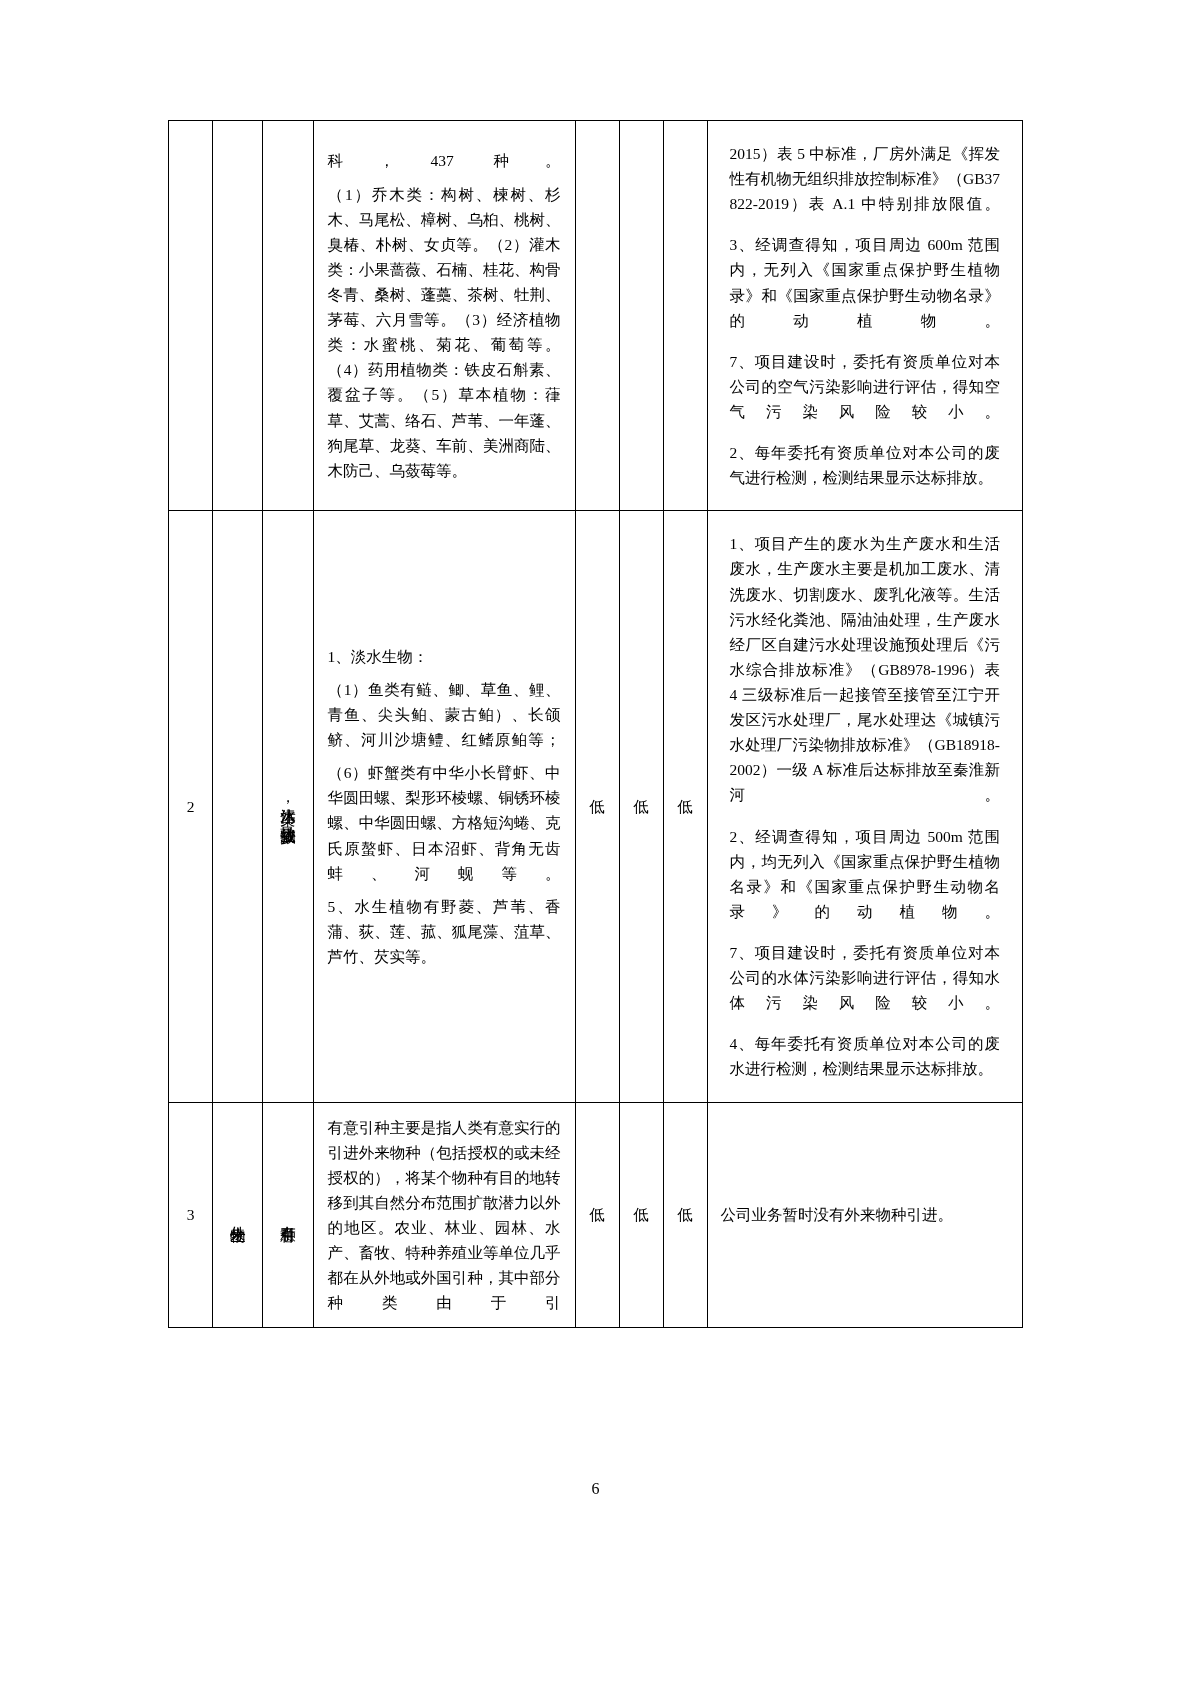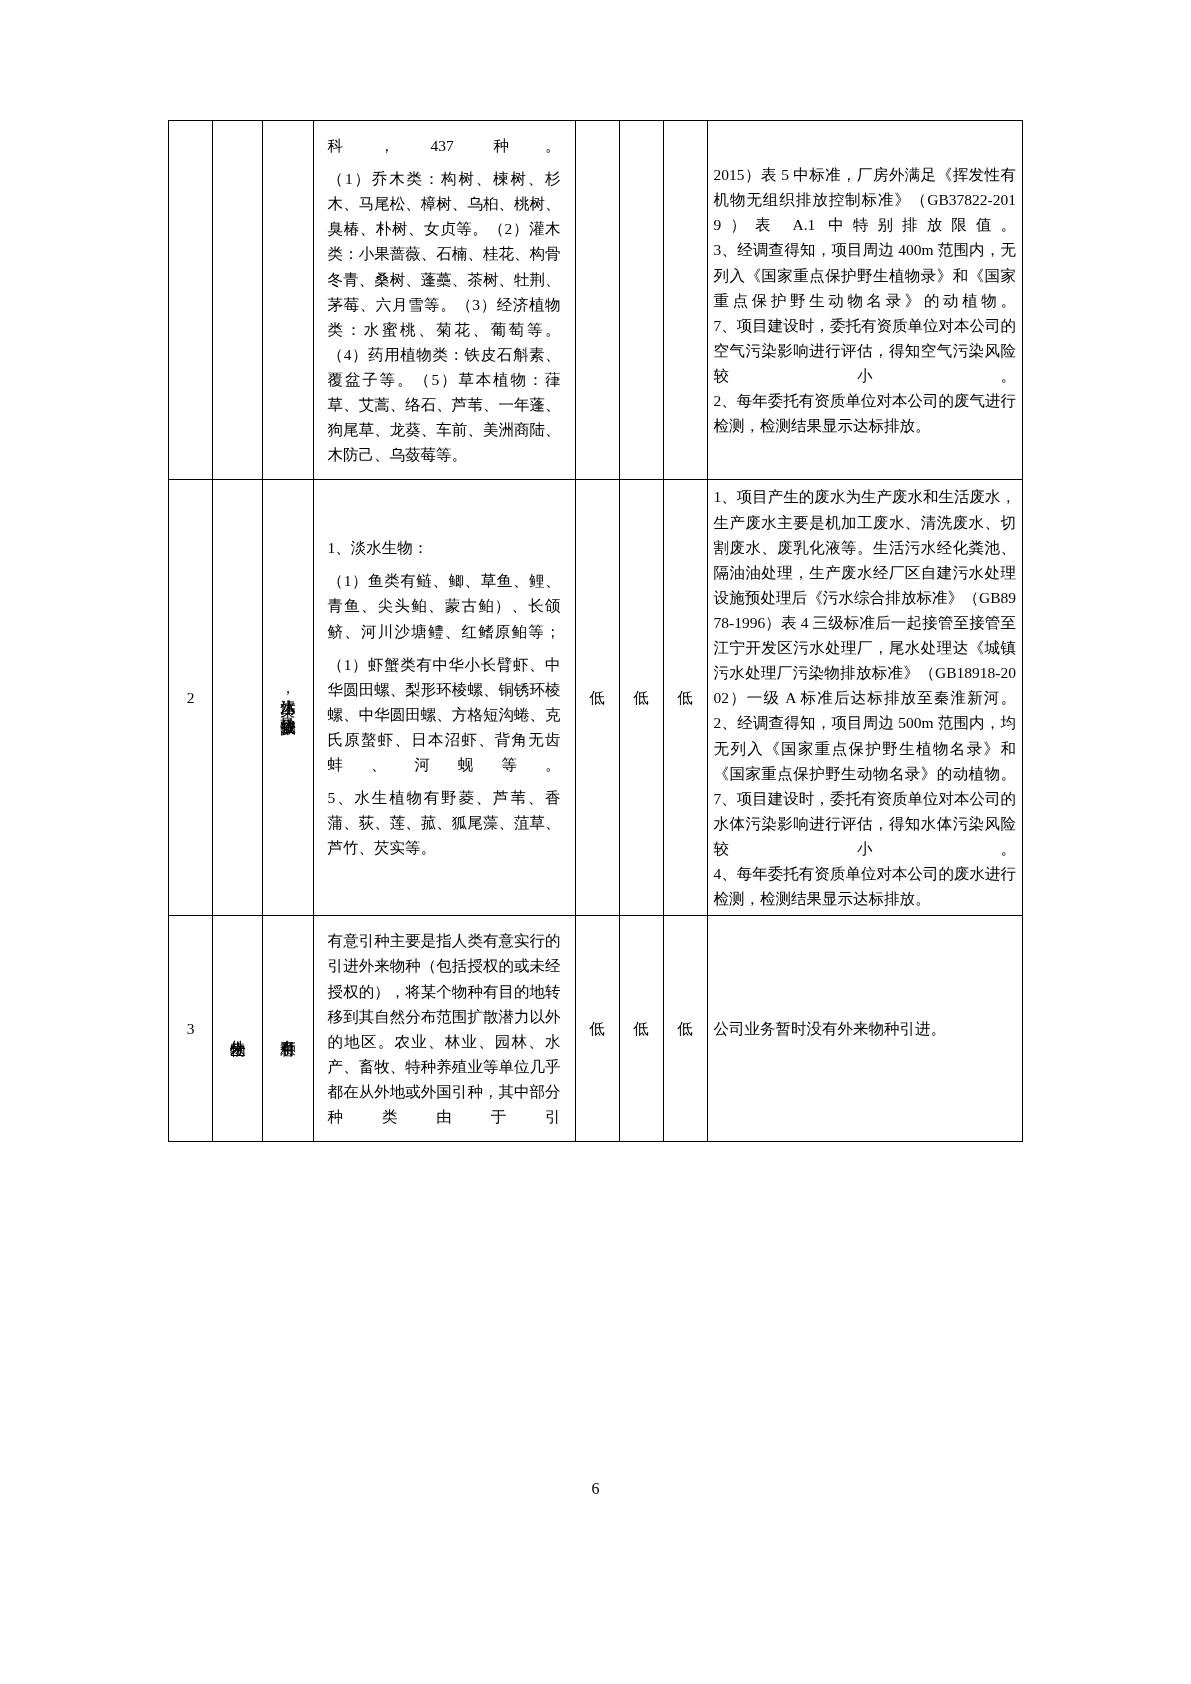--- a/index.html
+++ b/index.html
@@ -72,29 +72,29 @@
   }
   .desc-p {
     margin: 8px;
     text-align: justify;
     text-align-last: justify;
   }
   .desc-p.last {
     text-align-last: left;
   }
   .meas-p {
-    margin: 0;
+    margin: 16px;
     text-align: justify;
     text-align-last: justify;
   }
   .meas-p.last {
     text-align-last: left;
   }
   .plain {
-    margin: 0;
+    margin: 7px;
     text-align: justify;
     text-align-last: left;
   }
   .page-number {
     position: absolute;
     left: 0;
     right: 0;
     top: 1480px;
     text-align: center;
     font-size: 16px;
@@ -126,38 +126,38 @@
           <td class="cell-center"></td>
           <td class="cell-justify">
             <p class="desc-p">科，437 种。</p>
             <p class="desc-p last">（1）乔木类：构树、楝树、杉木、马尾松、樟树、乌桕、桃树、臭椿、朴树、女贞等。（2）灌木类：小果蔷薇、石楠、桂花、构骨冬青、桑树、蓬蘽、茶树、牡荆、茅莓、六月雪等。（3）经济植物类：水蜜桃、菊花、葡萄等。（4）药用植物类：铁皮石斛素、覆盆子等。（5）草本植物：葎草、艾蒿、络石、芦苇、一年蓬、狗尾草、龙葵、车前、美洲商陆、木防己、乌蔹莓等。</p>
           </td>
           <td class="cell-center"></td>
           <td class="cell-center"></td>
           <td class="cell-center"></td>
           <td class="cell-justify">
             <p class="meas-p">2015）表 5 中标准，厂房外满足《挥发性有机物无组织排放控制标准》（GB37822-2019）表 A.1 中特别排放限值。</p>
-            <p class="meas-p">3、经调查得知，项目周边 400m 范围内，无列入《国家重点保护野生植物录》和《国家重点保护野生动物名录》的动植物。</p>
+            <p class="meas-p">3、经调查得知，项目周边 600m 范围内，无列入《国家重点保护野生植物录》和《国家重点保护野生动物名录》的动植物。</p>
             <p class="meas-p">7、项目建设时，委托有资质单位对本公司的空气污染影响进行评估，得知空气污染风险较小。</p>
             <p class="meas-p last">2、每年委托有资质单位对本公司的废气进行检测，检测结果显示达标排放。</p>
           </td>
         </tr>
 
         <tr>
           <td class="cell-center">2</td>
           <td class="cell-center"></td>
           <td class="cell-center">
             <div class="vert-wrap">
               <div class="vert-block">水体污染，导致生物减少</div>
             </div>
           </td>
           <td class="cell-justify">
             <p class="desc-p last">1、淡水生物：</p>
             <p class="desc-p">（1）鱼类有鲢、鲫、草鱼、鲤、青鱼、尖头鲌、蒙古鲌）、长颌鲚、河川沙塘鳢、红鳍原鲌等；</p>
-            <p class="desc-p">（1）虾蟹类有中华小长臂虾、中华圆田螺、梨形环棱螺、铜锈环棱螺、中华圆田螺、方格短沟蜷、克氏原螯虾、日本沼虾、背角无齿蚌、河蚬等。</p>
+            <p class="desc-p">（6）虾蟹类有中华小长臂虾、中华圆田螺、梨形环棱螺、铜锈环棱螺、中华圆田螺、方格短沟蜷、克氏原螯虾、日本沼虾、背角无齿蚌、河蚬等。</p>
             <p class="desc-p last">5、水生植物有野菱、芦苇、香蒲、荻、莲、菰、狐尾藻、菹草、芦竹、芡实等。</p>
           </td>
           <td class="cell-center">低</td>
           <td class="cell-center">低</td>
           <td class="cell-center">低</td>
           <td class="cell-justify">
             <p class="meas-p">1、项目产生的废水为生产废水和生活废水，生产废水主要是机加工废水、清洗废水、切割废水、废乳化液等。生活污水经化粪池、隔油油处理，生产废水经厂区自建污水处理设施预处理后《污水综合排放标准》（GB8978-1996）表 4 三级标准后一起接管至接管至江宁开发区污水处理厂，尾水处理达《城镇污水处理厂污染物排放标准》（GB18918-2002）一级 A 标准后达标排放至秦淮新河。</p>
             <p class="meas-p">2、经调查得知，项目周边 500m 范围内，均无列入《国家重点保护野生植物名录》和《国家重点保护野生动物名录》的动植物。</p>
             <p class="meas-p">7、项目建设时，委托有资质单位对本公司的水体污染影响进行评估，得知水体污染风险较小。</p>
             <p class="meas-p last">4、每年委托有资质单位对本公司的废水进行检测，检测结果显示达标排放。</p>

